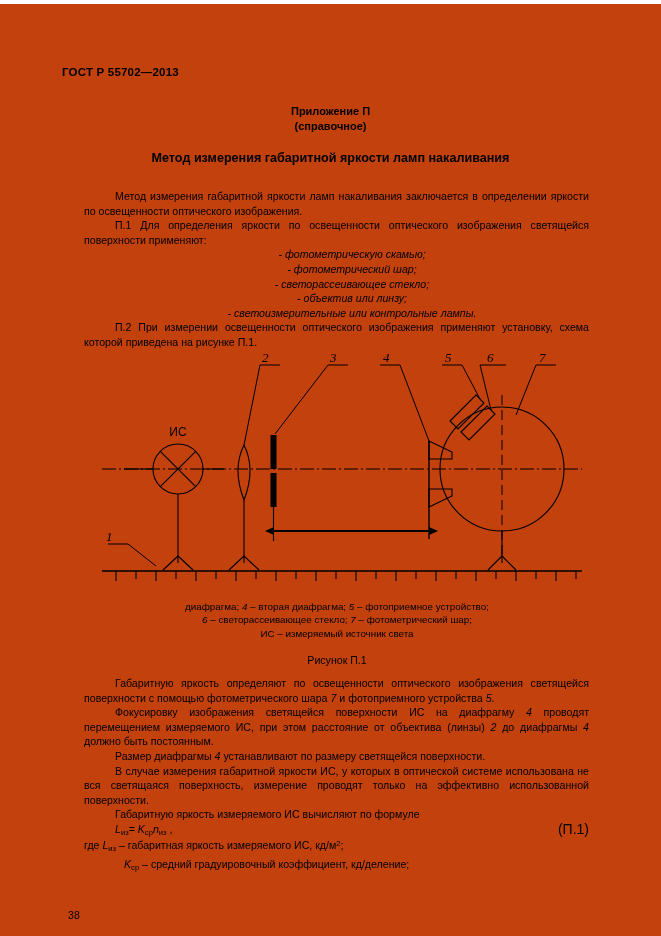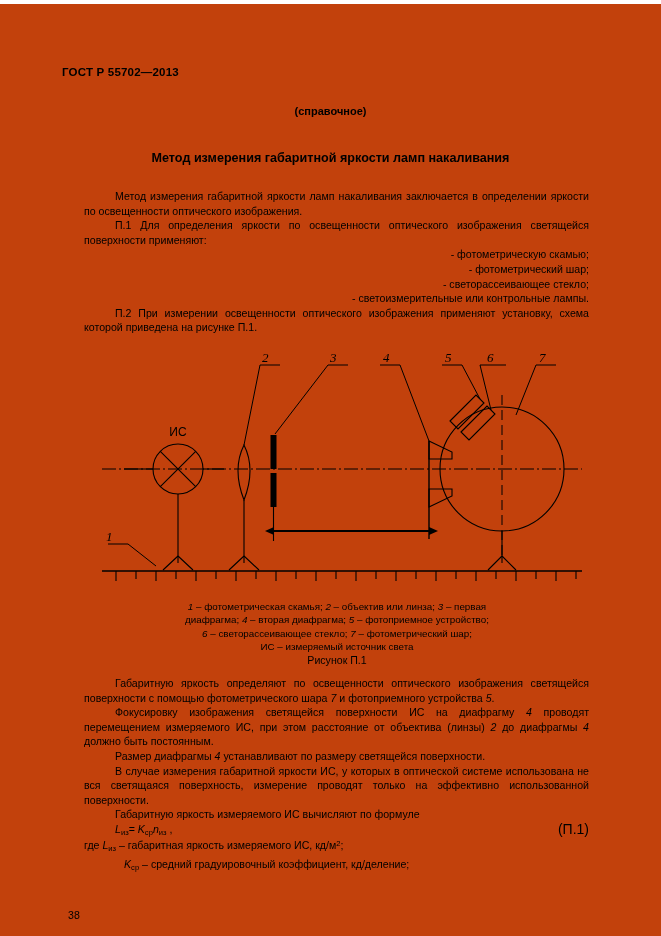--- a/index.html
+++ b/index.html
@@ -62,21 +62,22 @@
     text-align: justify;
   }
   .body-text p {
     margin: 0;
   }
   .ind {
     text-indent: 31px;
   }
   .dash-item {
     text-indent: 31px;
-    text-align: right;
+    text-align: center;
+    font-style: italic;
   }
   .nojust { text-align: left; }
 
   
   .figure {
     position: absolute;
     left: 84px;
     top: 345px;
     width: 506px;
     height: 245px;
@@ -144,31 +145,33 @@
   }
 </style>
 </head>
 <body>
 
 <div class="page">
 
   <div class="header-code">ГОСТ Р 55702—2013</div>
 
   <div class="annex-block">
+    <div>Приложение П</div>
     <div class="annex-sub">(справочное)</div>
   </div>
 
   <div class="doc-title">Метод измерения габаритной яркости ламп накаливания</div>
 
   <div class="body-text">
     <p class="ind">Метод измерения габаритной яркости ламп накаливания заключается в определении яркости по освещенности оптического изображения.</p>
     <p class="ind">П.1 Для определения яркости по освещенности оптического изображения светящейся поверхности применяют:</p>
     <p class="dash-item">- фотометрическую скамью;</p>
     <p class="dash-item">- фотометрический шар;</p>
     <p class="dash-item">- светорассеивающее стекло;</p>
+    <p class="dash-item">- объектив или линзу;</p>
     <p class="dash-item">- светоизмерительные или контрольные лампы.</p>
     <p class="ind">П.2 При измерении освещенности оптического изображения применяют установку, схема которой приведена на рисунке П.1.</p>
   </div>
 
   <div class="figure">
     <svg width="506" height="245" viewBox="0 0 506 245" xmlns="http://www.w3.org/2000/svg">
       <defs>
         <marker id="arrL" markerWidth="10" markerHeight="8" refX="9" refY="4" orient="auto" markerUnits="userSpaceOnUse">
           <path d="M9,0 L0,4 L9,8 z" fill="#000"></path>
         </marker>
@@ -294,21 +297,20 @@
         <text x="299" y="13">4</text>
         <text x="361" y="13">5</text>
         <text x="403" y="13">6</text>
         <text x="455" y="13">7</text>
       </g>
       <text x="94" y="87" font-family="Liberation Sans, sans-serif" font-size="12" text-anchor="middle" fill="#000">ИС</text>
     </svg>
   </div>
 
   <div class="fig-caption">
-    <div><i>1</i><span> – фотометрическая скамья; </span><i>2</i><span> – объектив или линза; </span><i>3</i><span> – первая</span></div>
     <div><span>диафрагма; </span><i>4</i><span> – вторая диафрагма; </span><i>5</i><span> – фотоприемное устройство;</span></div>
     <div><i>6</i><span> – светорассеивающее стекло; </span><i>7</i><span> – фотометрический шар;</span></div>
     <div>ИС – измеряемый источник света</div>
   </div>
 
   <div class="fig-number">Рисунок П.1</div>
 
   <div class="body-text2">
     <p class="ind"><span>Габаритную яркость определяют по освещенности оптического изображения светящейся поверхности с помощью фотометрического шара </span><i>7</i><span> и фотоприемного устройства </span><i>5</i><span>.</span></p>
 

